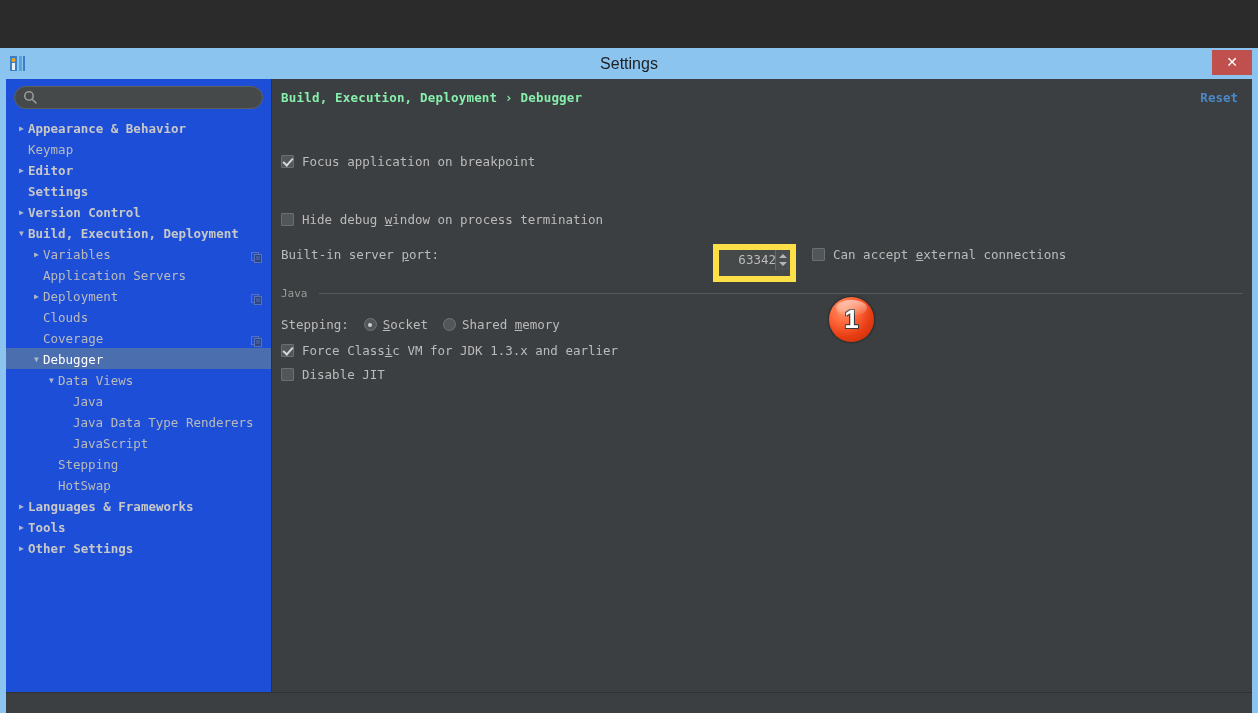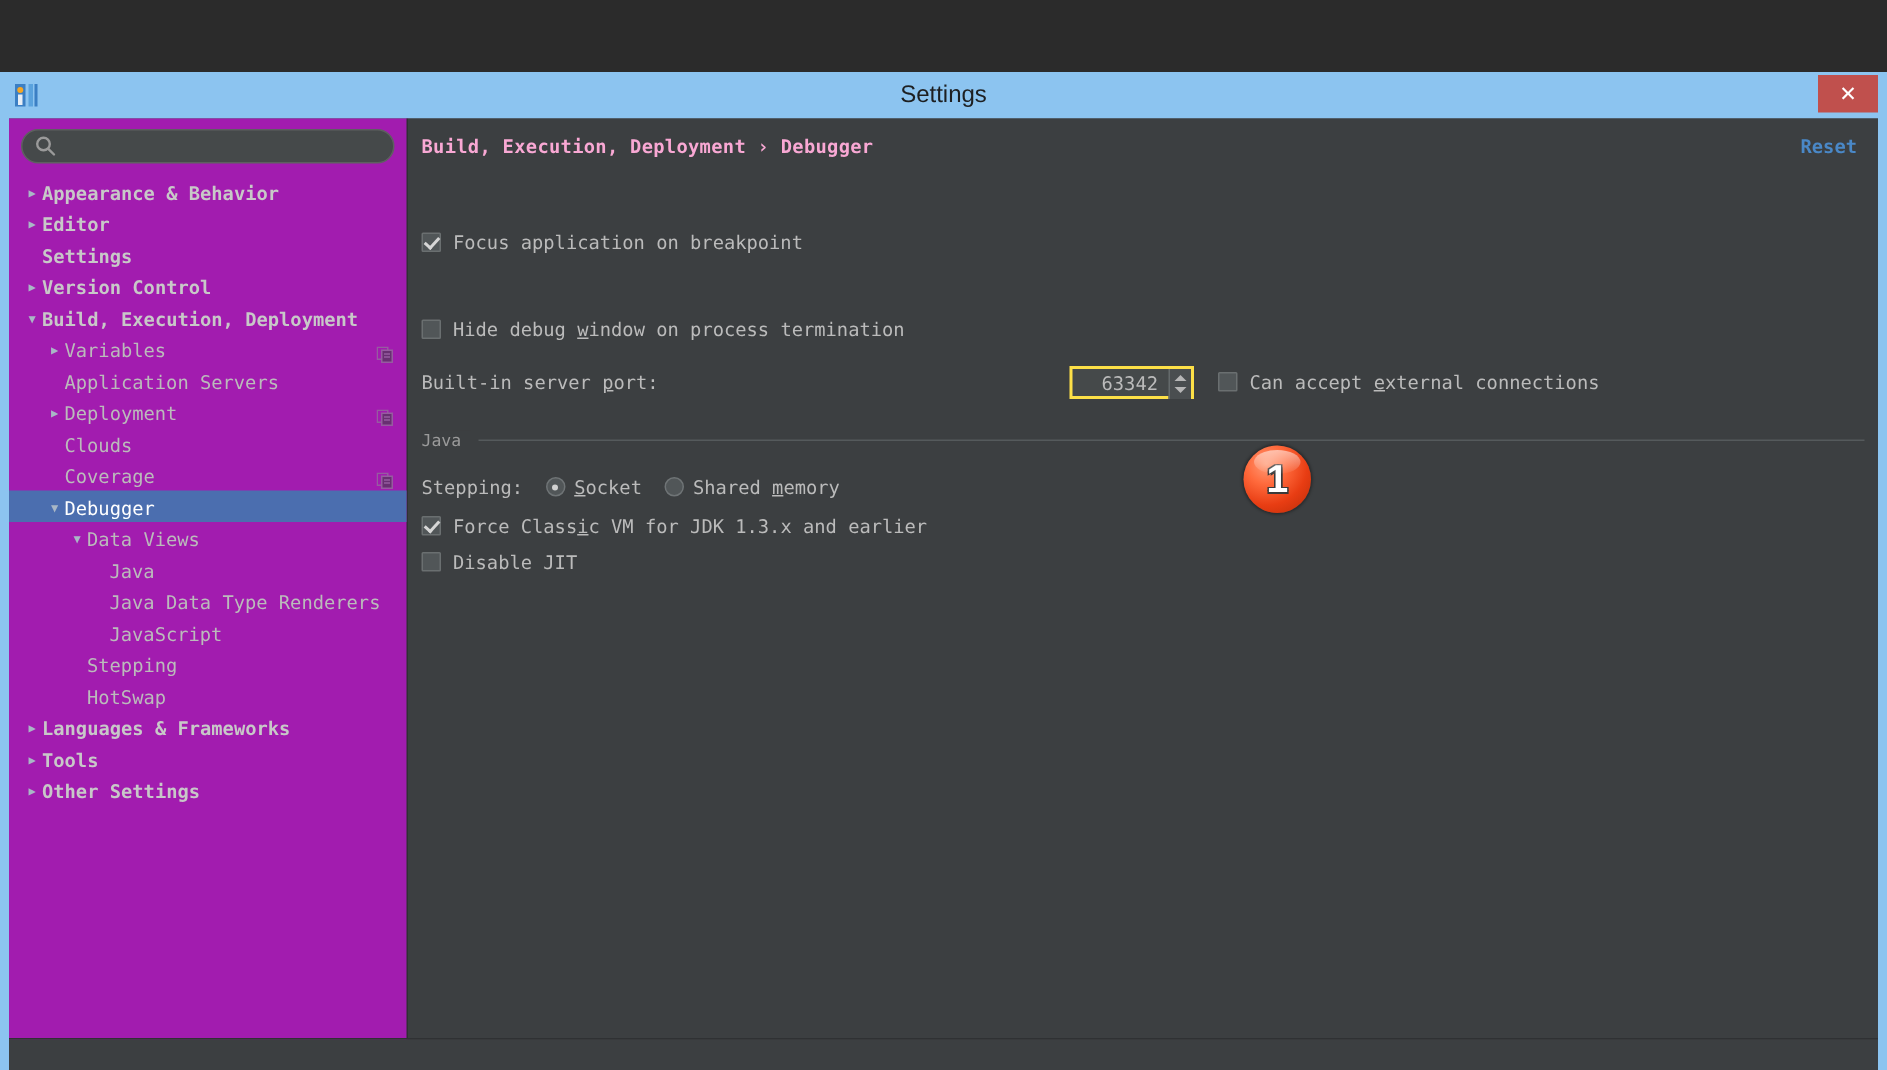--- a/index.html
+++ b/index.html
@@ -66,21 +66,21 @@
     width: 1246px; height: 676px;
     background: #3c3f41;
     box-sizing: border-box;
   }
 
   
   #sidebar {
     position: absolute;
     left: 0px; top: 0px;
     width: 266px; height: 614px;
-    background: #a21caf;
+    background: #1d4ed8;
     border-right: 1px solid #2f3133;
     border-bottom: 1px solid #2f3133;
     box-sizing: border-box;
   }
   #search-wrap {
     position: absolute;
     left: 8px; top: 7px;
     width: 249px; height: 23px;
   }
   #search-input {
@@ -147,21 +147,21 @@
     background: #3c3f41;
     border-bottom: 1px solid #2f3133;
     box-sizing: border-box;
   }
   #breadcrumb {
     position: absolute;
     left: 9px; top: 11px;
     font-family: "DejaVu Sans Mono", monospace;
     font-size: 12.5px;
     font-weight: bold;
-    color: #f9a8d4;
+    color: #86efac;
     letter-spacing: 0.2px;
   }
   #reset-link {
     position: absolute;
     right: 14px; top: 11px;
     font-family: "DejaVu Sans Mono", monospace;
     font-size: 12.5px;
     font-weight: bold;
     color: #4a88c7;
     cursor: pointer;
@@ -216,23 +216,23 @@
     width: 4px; height: 4px;
     border-radius: 50%;
     background: #d0d0d0;
   }
   .mn { text-decoration: underline; }
 
   
   #port-spinner {
     position: absolute;
     left: 441px; top: 165px;
-    width: 83px; height: 22px;
+    width: 83px; height: 38px;
     background: #45494a;
-    border: 2px solid #fde047;
+    border: 6px solid #fde047;
     box-sizing: border-box;
   }
   #port-value {
     position: absolute;
     left: 0; top: 0;
     width: 62px; height: 20px;
     line-height: 20px;
     text-align: right;
     padding-right: 5px;
     box-sizing: border-box;
@@ -374,20 +374,21 @@
         <input id="search-input" type="text" placeholder="" style="">
         <span id="search-icon">
           <svg width="15" height="15" viewBox="0 0 15 15">
             <circle cx="6" cy="6" r="4.2" fill="none" stroke="#9a9a9a" stroke-width="1.6"></circle>
             <line x1="9.2" y1="9.2" x2="13" y2="13" stroke="#9a9a9a" stroke-width="1.6" stroke-linecap="round"></line>
           </svg>
         </span>
       </div>
       <div id="tree">
           <div class="tree-row bold"><span style="display:inline-block;width:9px"></span><span class="tw">▶</span><span class="tree-label">Appearance&nbsp;&amp;&nbsp;Behavior</span></div>
+          <div class="tree-row"><span style="display:inline-block;width:9px"></span><span class="tw">&nbsp;</span><span class="tree-label">Keymap</span></div>
           <div class="tree-row bold"><span style="display:inline-block;width:9px"></span><span class="tw">▶</span><span class="tree-label">Editor</span></div>
           <div class="tree-row bold"><span style="display:inline-block;width:9px"></span><span class="tw">&nbsp;</span><span class="tree-label">Settings</span></div>
           <div class="tree-row bold"><span style="display:inline-block;width:9px"></span><span class="tw">▶</span><span class="tree-label">Version&nbsp;Control</span></div>
           <div class="tree-row bold"><span style="display:inline-block;width:9px"></span><span class="tw">▼</span><span class="tree-label">Build,&nbsp;Execution,&nbsp;Deployment</span></div>
           <div class="tree-row"><span style="display:inline-block;width:24px"></span><span class="tw">▶</span><span class="tree-label">Variables</span><span class="copy-icon"><svg width="11" height="11" viewBox="0 0 11 11">
                 <rect x="0.5" y="0.5" width="7" height="8" fill="none" stroke="#8d9194"></rect>
                 <rect x="3.5" y="2.5" width="7" height="8" fill="#3c3f41" stroke="#8d9194"></rect>
                 <line x1="5" y1="5" x2="9" y2="5" stroke="#8d9194"></line>
                 <line x1="5" y1="7" x2="9" y2="7" stroke="#8d9194"></line>
               </svg></span></div>

